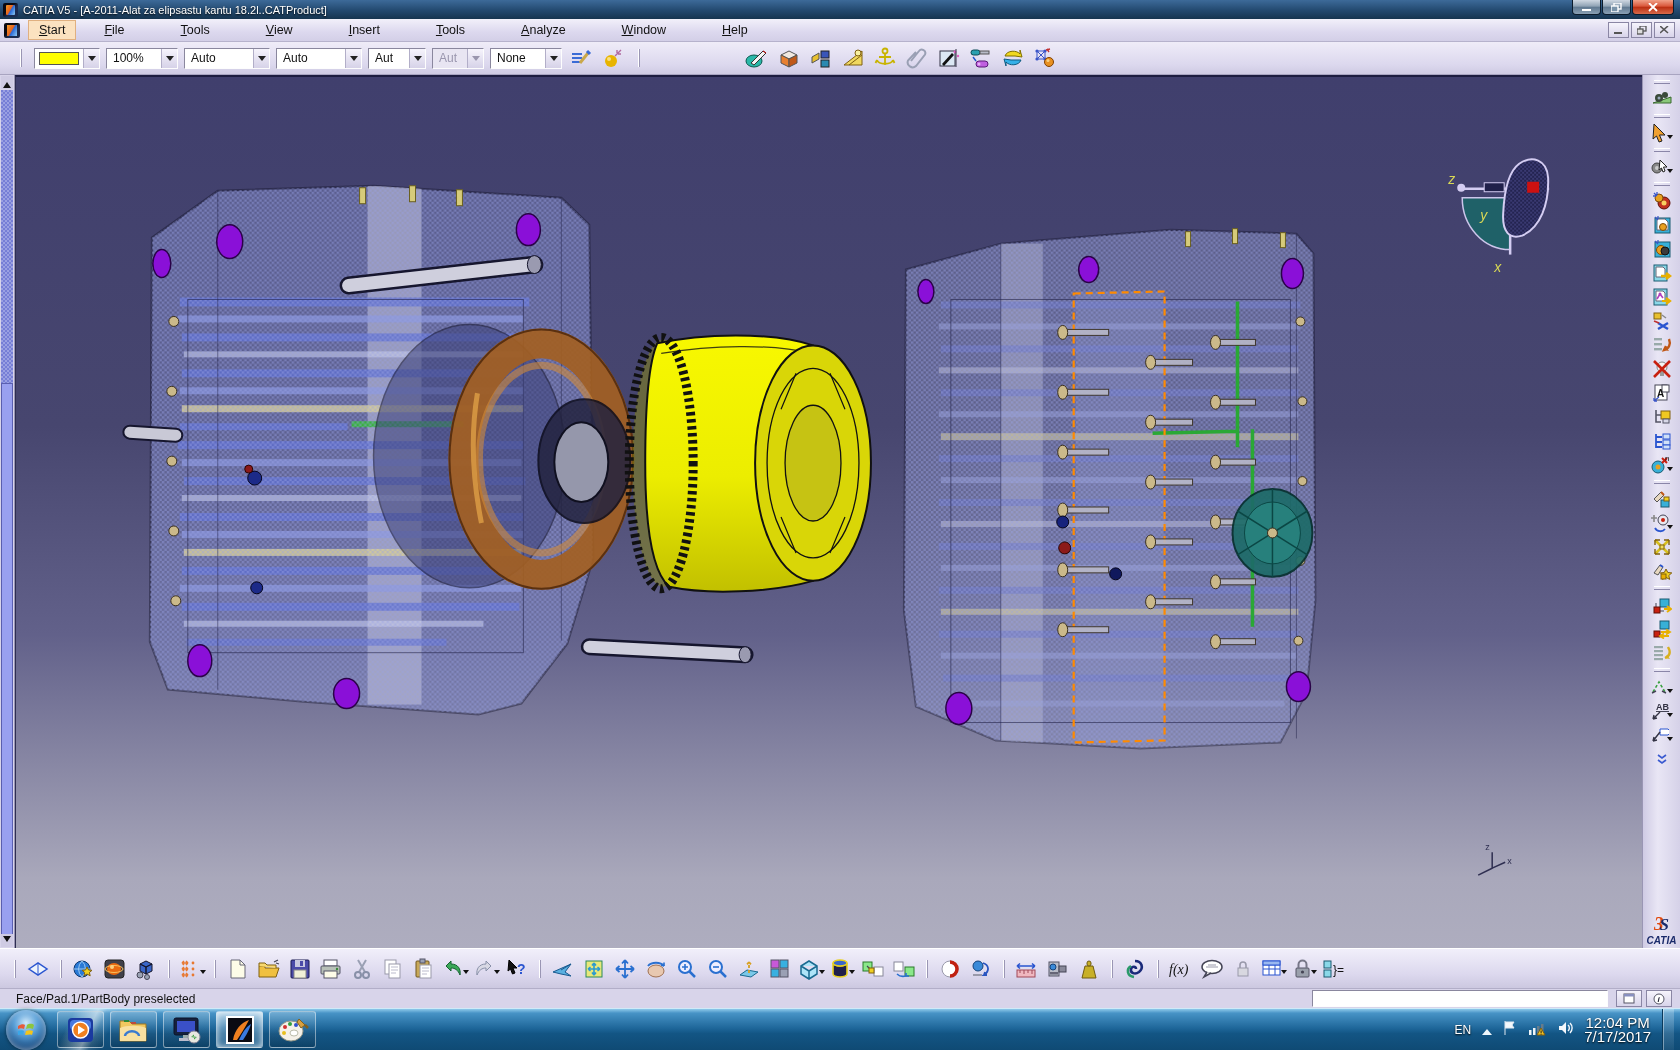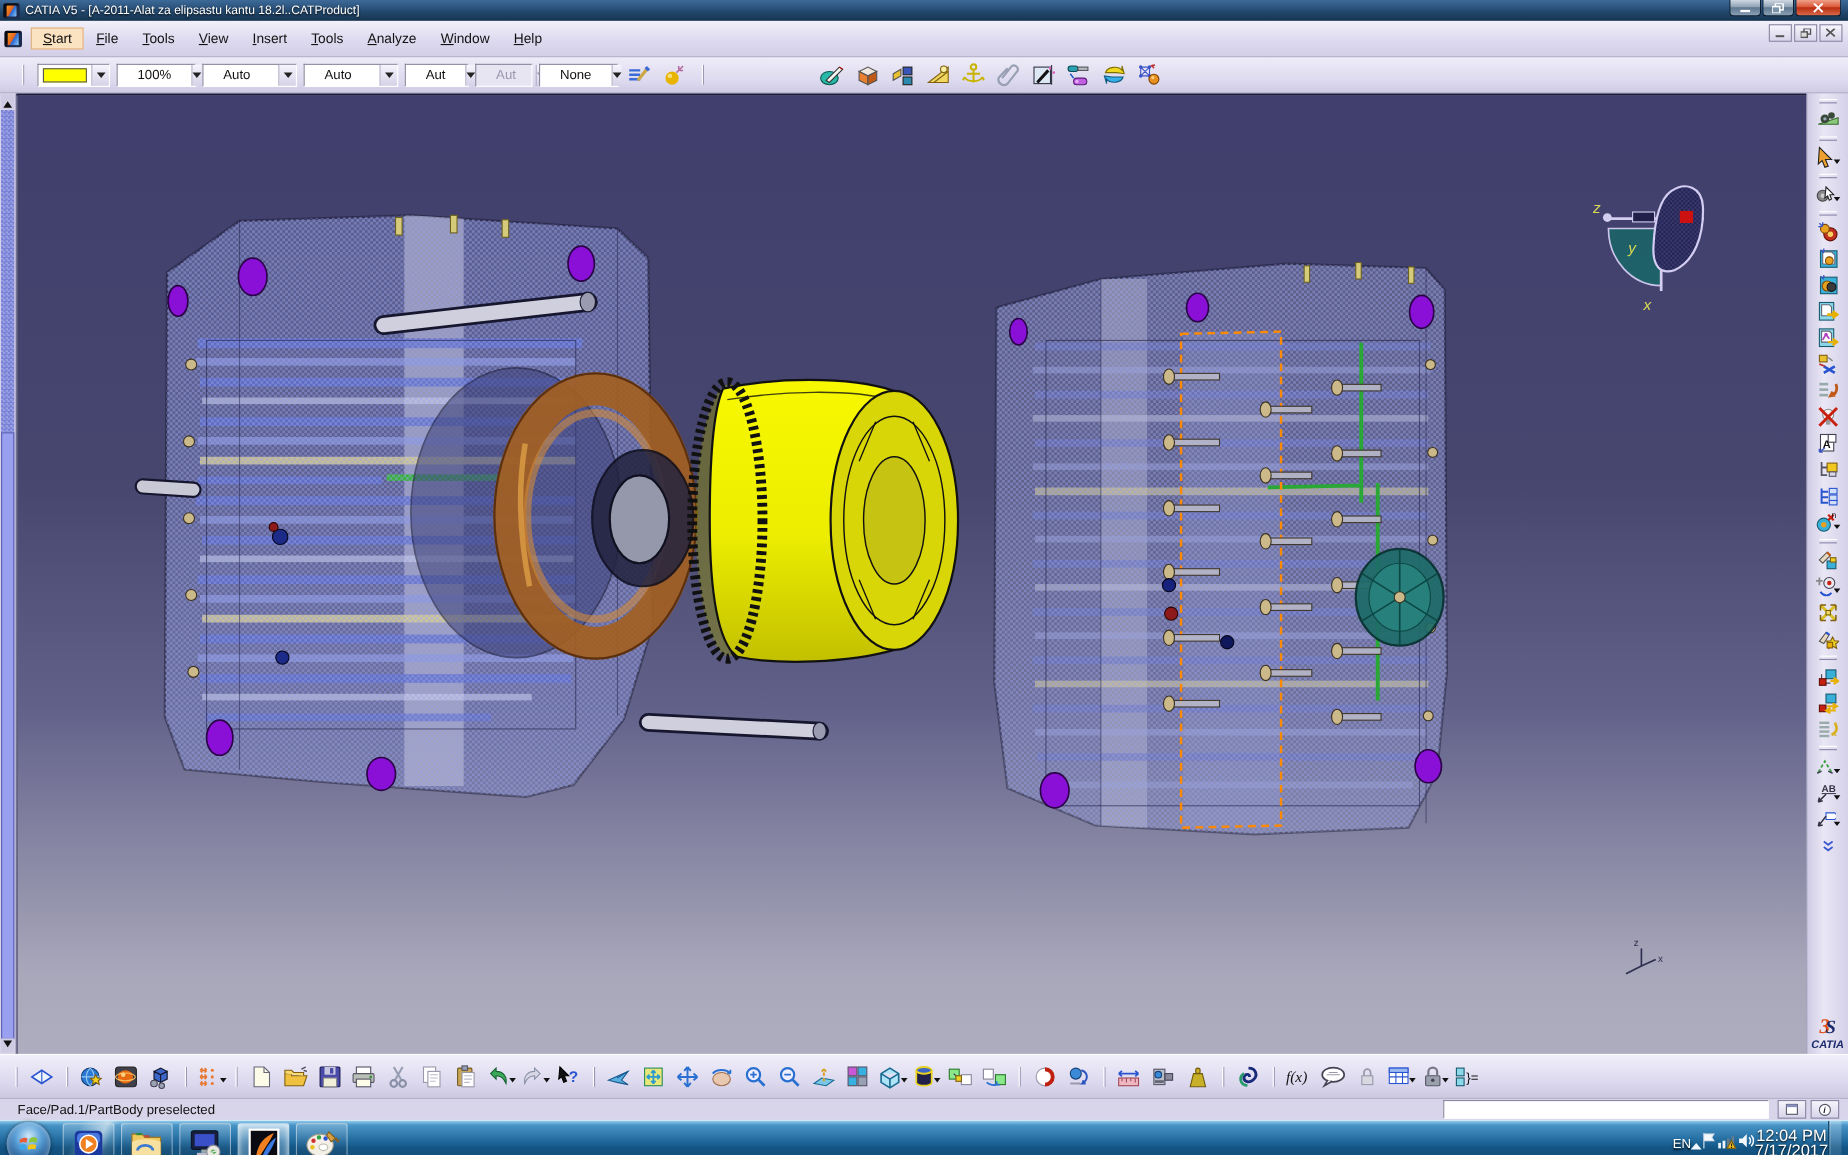--- a/index.html
+++ b/index.html
@@ -10,34 +10,34 @@
   .titlebar{height:19px;background:linear-gradient(180deg,#3d6a99 0%,#23496f 55%,#16344f 100%);display:flex;align-items:center;position:relative;color:#fff}
   .titlebar .appico{width:15px;height:14px;margin:0 5px 0 3px;border-radius:2px;background:linear-gradient(135deg,#0a0a12 40%,#1c2c50 60%);position:relative;flex:0 0 auto}
   .titlebar .appico::after{content:"";position:absolute;left:3px;top:2px;width:9px;height:10px;background:linear-gradient(120deg,#f59a28 0%,#e8641c 45%,#2a6ad8 55%,#8ecbf2 100%);border-radius:1px}
   .titlebar .ttext{font-size:11px;text-shadow:0 1px 2px #000;white-space:nowrap}
   .wbtns{position:absolute;right:6px;top:0;display:flex}
   .wbtn{width:29px;height:15px;border:1px solid #0c1c2c;border-top:none;border-radius:0 0 4px 4px;background:linear-gradient(180deg,#cfd8e2 0%,#8fa2b4 45%,#5f7890 50%,#8aa0b4 100%);display:flex;align-items:center;justify-content:center;margin-left:1px}
   .wbtn.close{width:42px;background:linear-gradient(180deg,#f0a088 0%,#d9573a 45%,#b92d10 50%,#d86a4a 100%)}
   .wbtn svg{display:block}
 
   
-  .menubar{height:33px;background:linear-gradient(180deg,#f2f0fa 0%,#dcd8ee 60%,#d3cfe7 100%);display:flex;align-items:center;border-bottom:1px solid #b6b2cc;position:relative}
+  .menubar{height:23px;background:linear-gradient(180deg,#f2f0fa 0%,#dcd8ee 60%,#d3cfe7 100%);display:flex;align-items:center;border-bottom:1px solid #b6b2cc;position:relative}
   .menubar .mico{width:16px;height:15px;margin:0 8px 0 4px;border-radius:2px;background:linear-gradient(135deg,#0a0a12 40%,#1c2c50 60%);position:relative}
   .menubar .mico::after{content:"";position:absolute;left:3px;top:2px;width:10px;height:11px;background:linear-gradient(120deg,#f59a28 0%,#e8641c 45%,#2a6ad8 55%,#8ecbf2 100%)}
-  .mi{display:inline-block;font-size:12.5px;color:#111;padding:3px 11px;cursor:default}
+  .mi{display:inline-block;font-size:12.5px;color:#111;padding:3px 28px;cursor:default}
   .mi::first-letter{text-decoration:underline}
   .mi.active{background:#fbe2c0;border:1px solid #e0b080;padding:2px 10px}
   .mdibtns{position:absolute;right:5px;top:3px;display:flex;gap:2px}
   .mdib{width:21px;height:16px;border:1px solid #8a86a4;background:linear-gradient(#f6f4fc,#d8d4ea);display:flex;align-items:center;justify-content:center}
 
   
   .gtoolbar{height:33px;background:linear-gradient(180deg,#efecf8 0%,#dcd8ee 70%,#cfcbe3 100%);border-bottom:1px solid #a8a4c0;display:flex;align-items:center;gap:6px;padding-left:14px}
   .grip{width:2px;height:18px;border-left:1px solid #fff;border-right:1px solid #9a96b4;margin:0 6px}
   .combo{height:21px;background:#fff;border:1px solid;border-color:#8a879e #fdfdfd #fdfdfd #8a879e;display:flex;align-items:center}
-  .combo .val{font-size:12px;color:#111;padding:0 18px;white-space:nowrap;flex:1}
+  .combo .val{font-size:12px;color:#111;padding:0 6px;white-space:nowrap;flex:1}
   .combo .cbtn{width:16px;height:100%;background:linear-gradient(#f6f4fc,#d6d2e8);border-left:1px solid #b2aec8;display:flex;align-items:center;justify-content:center}
   .combo .cbtn i{width:0;height:0;border:4px solid transparent;border-top:5px solid #222;margin-top:4px}
   .combo.dis{background:#e8e5f2}.combo.dis .val{color:#9a96ae}.combo.dis .cbtn i{border-top-color:#9a96ae}
   .swatch{width:40px;height:13px;background:#ffff00;border:1px solid #555;margin:0 4px}
   .ic{width:26px;height:26px;display:flex;align-items:center;justify-content:center;border:1px solid transparent}
   .ic svg{display:block}
   .dd{width:0;height:0;border:3.5px solid transparent;border-top:4.5px solid #111;margin:10px 0 0 -2px}
 
   
   .main{display:flex;height:873px}
@@ -71,21 +71,21 @@
   .cmdfield{position:absolute;right:72px;top:1px;width:296px;height:17px;border:1px solid;border-color:#8a879e #fdfdfd #fdfdfd #8a879e;background:#fff;font-size:11px;padding:0 3px}
   .sbtns{position:absolute;right:8px;top:1px;display:flex;gap:4px}
   .sbtn{width:26px;height:17px;border:1px solid #8a86a4;background:linear-gradient(#f6f4fc,#d8d4ea);display:flex;align-items:center;justify-content:center;font-size:10px}
 
   
   .taskbar{height:42px;background:linear-gradient(180deg,#8ec9ea 0%,#4793c6 10%,#1d6598 48%,#135584 60%,#0f4a74 100%);display:flex;align-items:center;position:relative;border-top:1px solid #cfeaf8}
   .taskbar::before{content:"";position:absolute;left:30px;top:0;width:130px;height:100%;background:linear-gradient(115deg,transparent 30%,rgba(255,255,255,.5) 46%,rgba(255,255,255,.12) 52%,transparent 60%)}
   .orb{width:40px;height:40px;border-radius:50%;margin:0 8px 0 6px;background:radial-gradient(circle at 50% 32%,#cfe8fa 0%,#5aa0d8 35%,#174a80 75%,#0c2c50 100%);box-shadow:inset 0 0 6px rgba(255,255,255,.6),0 0 4px rgba(0,0,0,.5);display:flex;align-items:center;justify-content:center;position:relative;z-index:2}
   .tbtn{width:47px;height:37px;border:1px solid rgba(255,255,255,.45);border-radius:3px;margin:0 3px;background:linear-gradient(rgba(255,255,255,.22),rgba(255,255,255,.06) 45%,rgba(0,0,0,.14));display:flex;align-items:center;justify-content:center;position:relative;z-index:2}
   .tbtn.active{background:linear-gradient(rgba(255,255,255,.6),rgba(220,238,250,.32) 45%,rgba(150,200,235,.3));box-shadow:inset 0 0 6px rgba(255,255,255,.8)}
-  .tray{margin-left:auto;display:flex;align-items:center;padding-right:6px;color:#fff;z-index:2}
+  .tray{margin-left:auto;display:flex;align-items:center;gap:11px;padding-right:6px;color:#fff;z-index:2}
   .tray .lang{font-size:12px;text-shadow:0 1px 2px #000}
   .clock{font-size:15px;text-align:center;line-height:14px;text-shadow:0 1px 2px #000}
   .showdesk{width:12px;height:42px;border-left:1px solid #0a3a5c;box-shadow:inset 1px 0 0 rgba(255,255,255,.4);background:linear-gradient(180deg,rgba(255,255,255,.25),rgba(255,255,255,.05))}
   .tri-up-w{width:0;height:0;border:5px solid transparent;border-bottom:6px solid #eef6fc}
 </style>
 </head>
 <body>
 
 <div class="titlebar">
   <div class="appico"></div>

